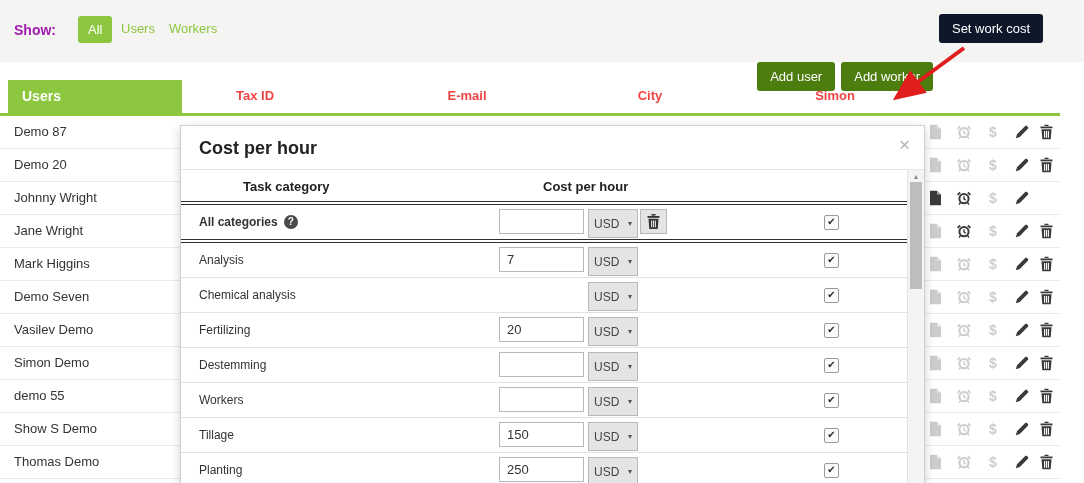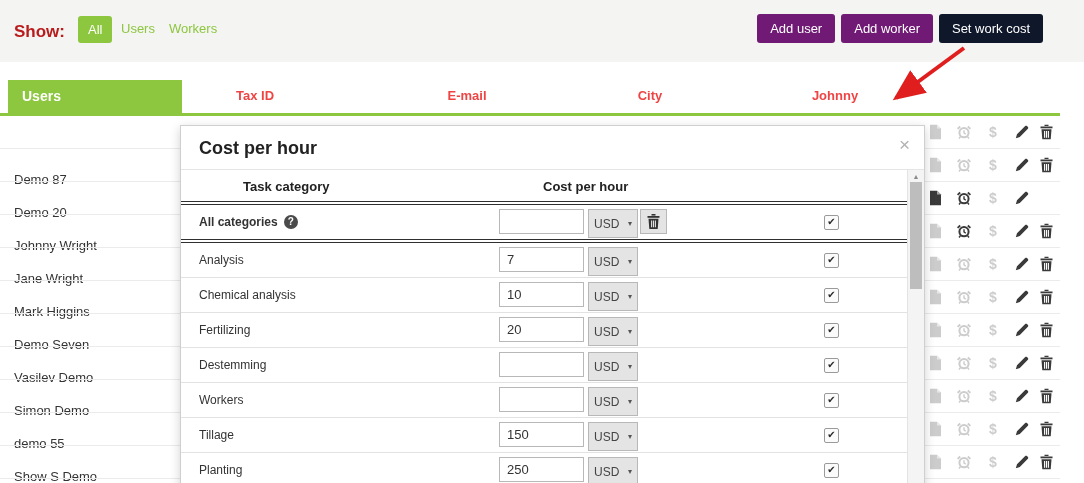--- a/index.html
+++ b/index.html
@@ -2,41 +2,41 @@
 <html><head>
 <meta charset="utf-8">
 <style>
   html,body{margin:0;padding:0}
   body{
     width:1084px;height:483px;overflow:hidden;position:relative;
     background:#ffffff;font-family:"Liberation Sans",sans-serif;
   }
   
   .topbar{position:absolute;left:0;top:0;width:1084px;height:62px;background:#f4f4f2;}
-  .show-label{position:absolute;left:14px;top:22px;font-size:17px;font-weight:bold;color:#b91c1c;}
+  .show-label{position:absolute;left:14px;top:22px;font-size:14px;font-weight:bold;color:#a21caf;}
   .filter-all{position:absolute;left:78px;top:16px;height:27px;padding:0 10px;background:#8dc63f;
     color:#fff;border:none;border-radius:3px;font-size:13px;cursor:pointer;font-family:inherit;}
   .filter-link{position:absolute;top:21px;background:none;border:none;color:#8dc63f;font-size:13px;
     cursor:pointer;font-family:inherit;padding:0;}
   .filter-users{left:121px}
   .filter-workers{left:169px}
   .topbar-actions{position:absolute;right:41px;top:14px;display:flex;gap:6px;}
   .btn{height:29px;padding:0 13px;border:none;border-radius:3px;color:#fff;font-size:13px;
     cursor:pointer;font-family:inherit;}
-  .btn-blue{background:#701a75;}
+  .btn-blue{background:#4d7c0f;margin-top:48px;}
   .btn-orange{background:#0f172a;}
   
   .users-tab{position:absolute;left:8px;top:80px;width:174px;height:33px;background:#8dc63f;
     color:#fff;font-weight:bold;font-size:14px;line-height:33px;padding-left:14px;box-sizing:border-box;cursor:pointer;}
   .col-h{position:absolute;top:88px;transform:translateX(-50%);font-size:13px;font-weight:bold;color:#ef4444;}
   .green-line{position:absolute;left:0;top:113px;width:1060px;height:3px;background:#8dc63f;}
   
   #user-rows{position:absolute;left:0;top:116px;width:1060px;}
   .user-row{position:relative;height:32px;border-bottom:1px solid #ebebeb;}
-  .user-name{position:absolute;left:14px;top:8px;font-size:13px;color:#333;margin-top:48px;}
+  .user-name{position:absolute;left:14px;top:8px;font-size:13px;color:#333;}
   .ricon{position:absolute;top:50%;transform:translateY(-50%);width:20px;text-align:center;
     color:#3a3a3a;cursor:pointer;}
   .ricon svg{display:block;margin:0 auto;}
   .ricon.dim{color:#cccccc;}
   .ricon.i-file{left:925px}.ricon.i-clock{left:954px}.ricon.i-dollar{left:983px}
   .ricon.i-pencil{left:1012px}.ricon.i-trash{left:1036px}
   .i-dollar{font-weight:bold;font-size:14px;}
   
   .modal{position:absolute;left:180px;top:125px;width:745px;height:600px;background:#fff;
     border:1px solid #cfcfcf;box-shadow:0 3px 10px rgba(0,0,0,.18);box-sizing:border-box;z-index:5;}
@@ -86,21 +86,21 @@
     <button class="btn btn-blue">Add user</button>
     <button class="btn btn-blue">Add worker</button>
     <button class="btn btn-orange">Set work cost</button>
   </div>
 </div>
 
 <div class="users-tab">Users</div>
 <div class="col-h" style="left:255px">Tax ID</div>
 <div class="col-h" style="left:467px">E-mail</div>
 <div class="col-h" style="left:650px">City</div>
-<div class="col-h" style="left:835px">Johnny</div>
+<div class="col-h" style="left:835px">Simon</div>
 <div class="green-line"></div>
 
 <div id="user-rows">
   <div class="user-row">
     <span class="user-name">Demo 87</span>
     <span class="ricon i-file dim">
       <svg width="13" height="15" viewBox="0 0 13 15">
           <path fill="currentColor" d="M1 0h7l4 4v11H1z"></path>
           <path fill="#fff" fill-opacity="0.55" d="M8 0l4 4H8z"></path>
         </svg>
@@ -529,21 +529,20 @@
     </span>
 
     <span class="c-check">✔</span>
   </div>
 
   <div class="cost-row">
     <span class="c-left">
       <span class="c-label">Chemical analysis</span>
 
     </span>
-    <input class="c-input" type="text" value="10" style="">
     <span class="c-select">
       <span class="cur">USD</span>
       <span class="caret">▾</span>
     </span>
 
     <span class="c-check">✔</span>
   </div>
 
   <div class="cost-row">
     <span class="c-left">

